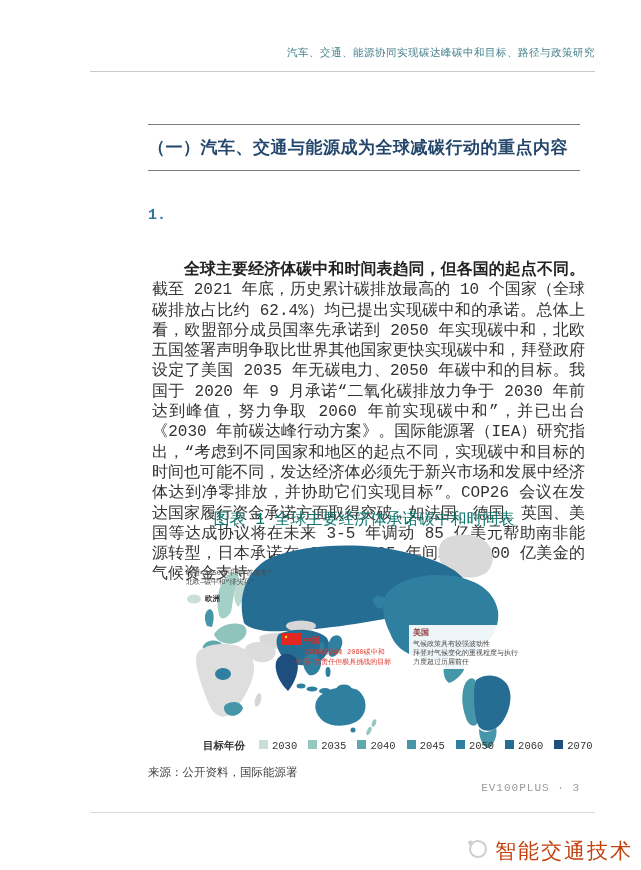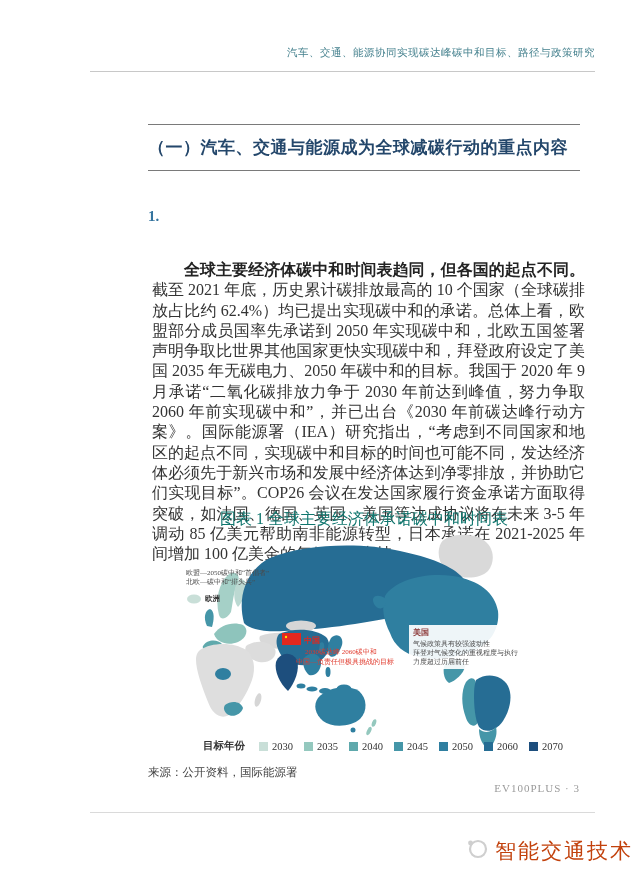--- a/index.html
+++ b/index.html
@@ -1,17 +1,17 @@
 <!DOCTYPE html>
 <html><head>
 <meta charset="utf-8">
 <style>
   html,body{margin:0;padding:0;background:#ffffff;}
   .page{position:relative;width:641px;height:870px;background:#fff;overflow:hidden;
-        font-family:Liberation Serif, serif;}
+        font-family:Liberation Mono, monospace;}
   .header-text{position:absolute;top:46px;right:46px;font-size:10.5px;color:#45818e;letter-spacing:.5px;}
   .header-rule{position:absolute;top:71px;left:90px;right:46px;height:1px;background:#c8c8c8;}
   .sec{position:absolute;left:148px;top:124px;width:432px;}
   .sec-rule{height:1px;background:#7a7a7a;}
   .sec-title{padding:11px 0;font-size:17px;font-weight:bold;color:#24476b;letter-spacing:.5px;}
   .subsec{position:absolute;left:148px;top:204px;width:440px;font-size:15px;font-weight:bold;
           color:#35749e;line-height:24px;display:flex;}
   .subsec-num{width:16px;margin-right:6px;}
   .subsec-title{width:386px;}
   .para{position:absolute;left:148px;top:256px;width:433px;margin:4px;font-size:16px;line-height:20.3px;
@@ -19,21 +19,21 @@
   .para strong{color:#222;}
   .fig-caption{position:absolute;top:509px;left:148px;width:432px;text-align:center;font-size:16px;color:#0f766e;}
   .map{position:absolute;left:148px;top:533px;width:460px;height:215px;text-align:center;}
   .ann{font-size:7px;fill:#4a4a4a;}
   .ann-label{font-size:7.5px;font-weight:bold;fill:#333;}
   .china-label{font-size:8px;font-weight:bold;fill:#e2281e;}
   .red-note{font-size:7px;fill:#e0392c;}
   .usa-label{font-size:8px;font-weight:bold;fill:#8f3e3e;}
   .legend{position:absolute;left:196px;top:739px;display:flex;align-items:center;font-size:10.5px;color:#333;margin-left:7px;}
   .legend-title{font-weight:bold;margin-right:14px;}
-  .legend-item{display:flex;align-items:center;margin-right:11px;}
+  .legend-item{display:flex;margin-right:11px;}
   .swatch{width:9px;height:9px;margin-right:4px;display:inline-block;}
   .source{position:absolute;left:148px;top:765px;font-size:11.5px;color:#3f3f3f;}
   .footer-rule{position:absolute;top:812px;left:90px;right:46px;height:1px;background:#dadada;}
   .footer-label{position:absolute;top:782px;right:61px;font-size:11px;color:#9a9a9a;letter-spacing:1px;}
   .watermark{position:absolute;top:836px;right:8px;display:flex;align-items:center;
              color:#c2410c;font-size:21px;letter-spacing:2px;}
   .watermark .logo{margin-right:5px;}
 </style>
 </head>
 <body>

